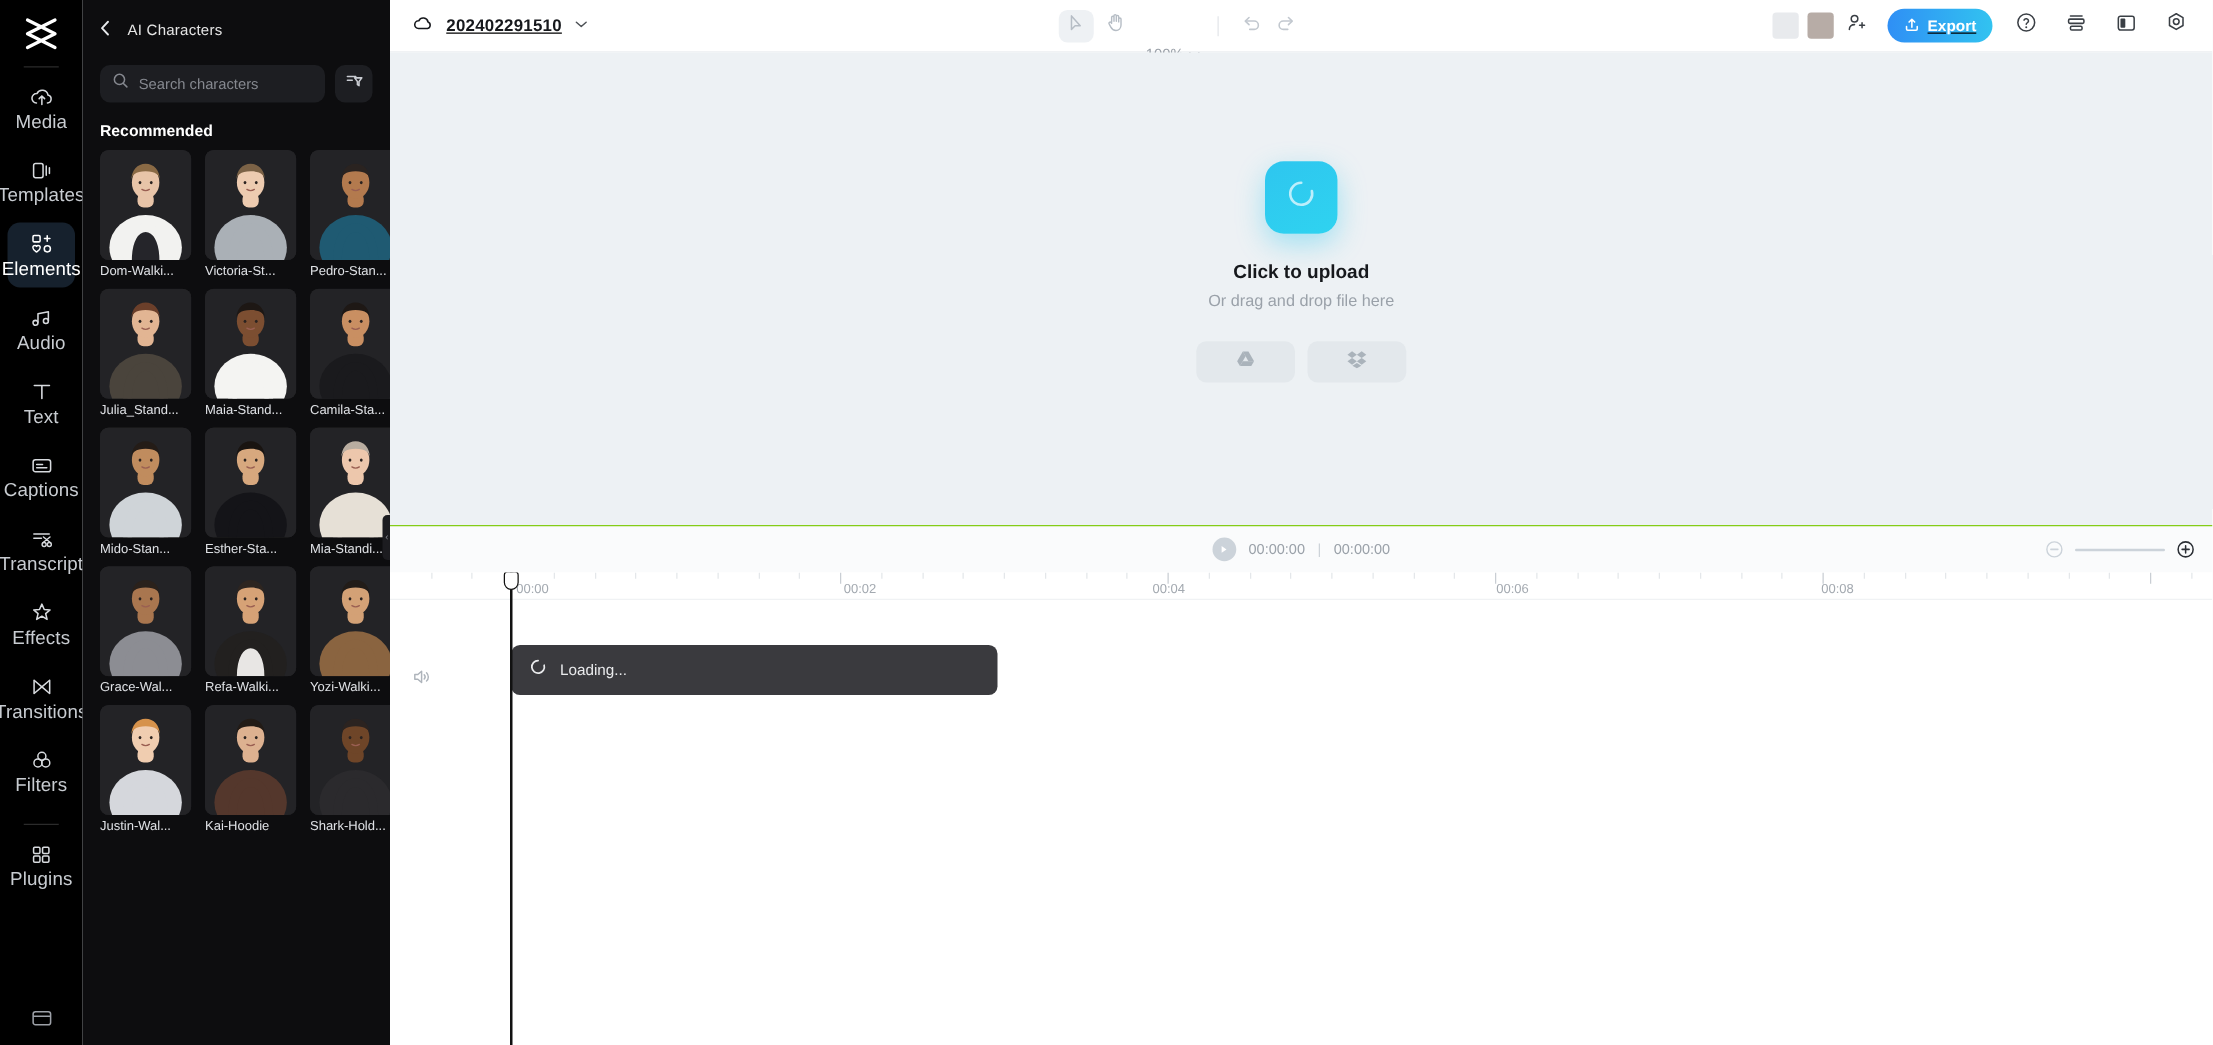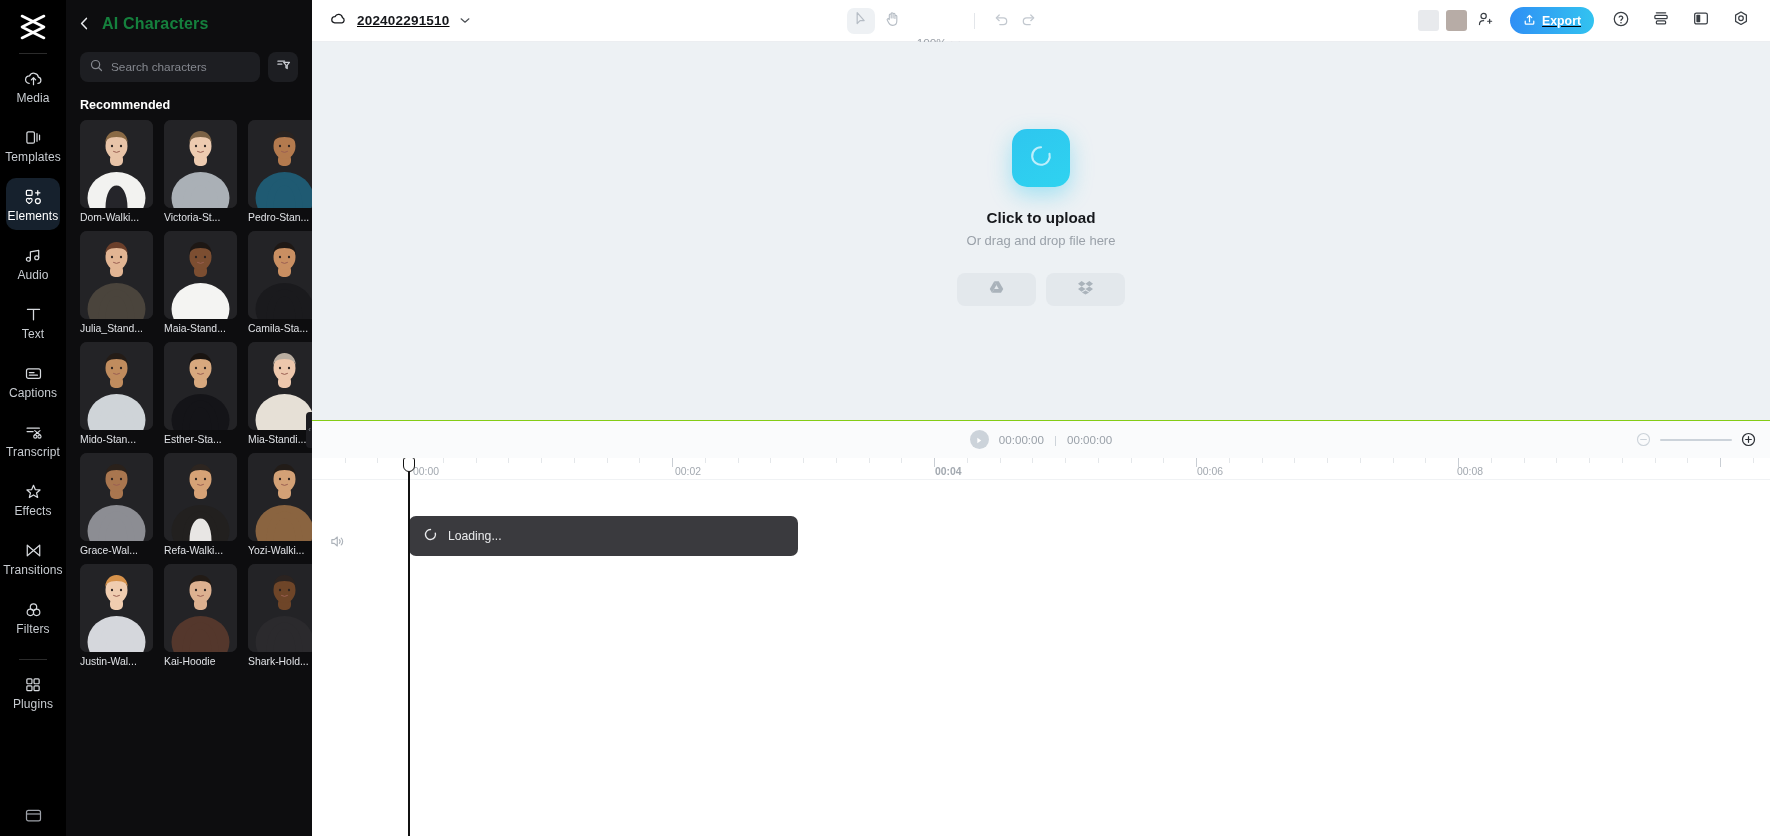--- a/index.html
+++ b/index.html
@@ -27,36 +27,36 @@
   .rail-logo { margin-top: 10px; width: 40px; height: 34px;
     display: flex; align-items: center; justify-content: center; }
   .rail-sep { width: 28px; height: 1px; background: #2b2b2b; margin: 9px 0 6px; }
   .rail-item {
     width: 54px; height: 52px; border-radius: 10px;
     display: flex; flex-direction: column; align-items: center; justify-content: center;
     gap: 3px; margin-bottom: 7px; cursor: pointer;
   }
   .rail-item.active { background: #16212d; }
   .rail-item .ri { width: 20px; height: 20px; display:flex; align-items:center; justify-content:center; }
-  .rail-item .rl { font-size: 12px; color: #c8ccd1; letter-spacing: .1px; line-height: 1; }
+  .rail-item .rl { font-size: 15px; color: #c8ccd1; letter-spacing: .1px; line-height: 1; }
   .rail-item.active .rl { color: #fff; }
   .rail-bottom { position: absolute; bottom: 8px; left:0; width:66px;
      display:flex; justify-content:center; }
 
   
   .panel {
     width: 246px; height: 836px; flex: 0 0 246px;
     background: #0d0d0f; position: relative; overflow: hidden;
   }
   .panel-head {
     height: 40px; display: flex; align-items: center; gap: 10px;
     padding: 0 14px; margin-top: 4px;
   }
   .panel-back { color:#e7e9ec; font-size:15px; cursor:pointer; line-height:1; width:12px; }
-  .panel-title { color:#15803d; font-size:16px; font-weight:700; letter-spacing:.2px; }
+  .panel-title { color:#e5e5e5; font-size:12px; font-weight:400; letter-spacing:.2px; }
   .panel-search-row { display:flex; gap:8px; padding: 8px 14px 0; align-items:center; }
   .search-box {
     flex: 1; height: 30px; background:#1d1e22; border-radius:8px;
     display:flex; align-items:center; gap:8px; padding: 0 10px;
   }
   .search-box input {
     background:transparent; border:none; outline:none;
     color:#e5e7ea; font-size:11.8px; font-family:inherit; width:100%;
   }
   .search-box input::placeholder { color:#85888f; }
@@ -831,21 +831,21 @@
           <div class="tick min" style="left: 1277px;"></div>
           <div class="tick min" style="left: 1309.75px;"></div>
           <div class="tick min" style="left: 1342.5px;"></div>
           <div class="tick min" style="left: 1375.25px;"></div>
           <div class="tick maj" style="left: 1408px;"></div>
           <div class="tick min" style="left: 1440.75px;"></div>
           <div class="tick min" style="left: 65.25px;"></div>
           <div class="tick min" style="left: 32.5px;"></div>
           <div class="rlabel" style="left: 101px;">00:00</div>
           <div class="rlabel" style="left: 363px;">00:02</div>
-          <div class="rlabel" style="left: 623px; font-weight: bold;">00:04</div>
+          <div class="rlabel" style="left: 610px;">00:04</div>
           <div class="rlabel" style="left: 885px;">00:06</div>
           <div class="rlabel" style="left: 1145px;">00:08</div>
         </div>
       <div class="tracks">
         <div class="track-icons">
           <span class="tr-ico">
             <svg width="16" height="15" viewBox="0 0 17 16" fill="none">
                 <path d="M3 6h2.6L8.8 3.2v9.6L5.6 10H3Z" stroke="#aeb4bb" stroke-width="1.25" stroke-linejoin="round"></path>
                 <path d="M11 6.1a2.8 2.8 0 0 1 0 3.8M13 4.4a5 5 0 0 1 0 7.2" stroke="#aeb4bb" stroke-width="1.2" stroke-linecap="round"></path>
               </svg>

